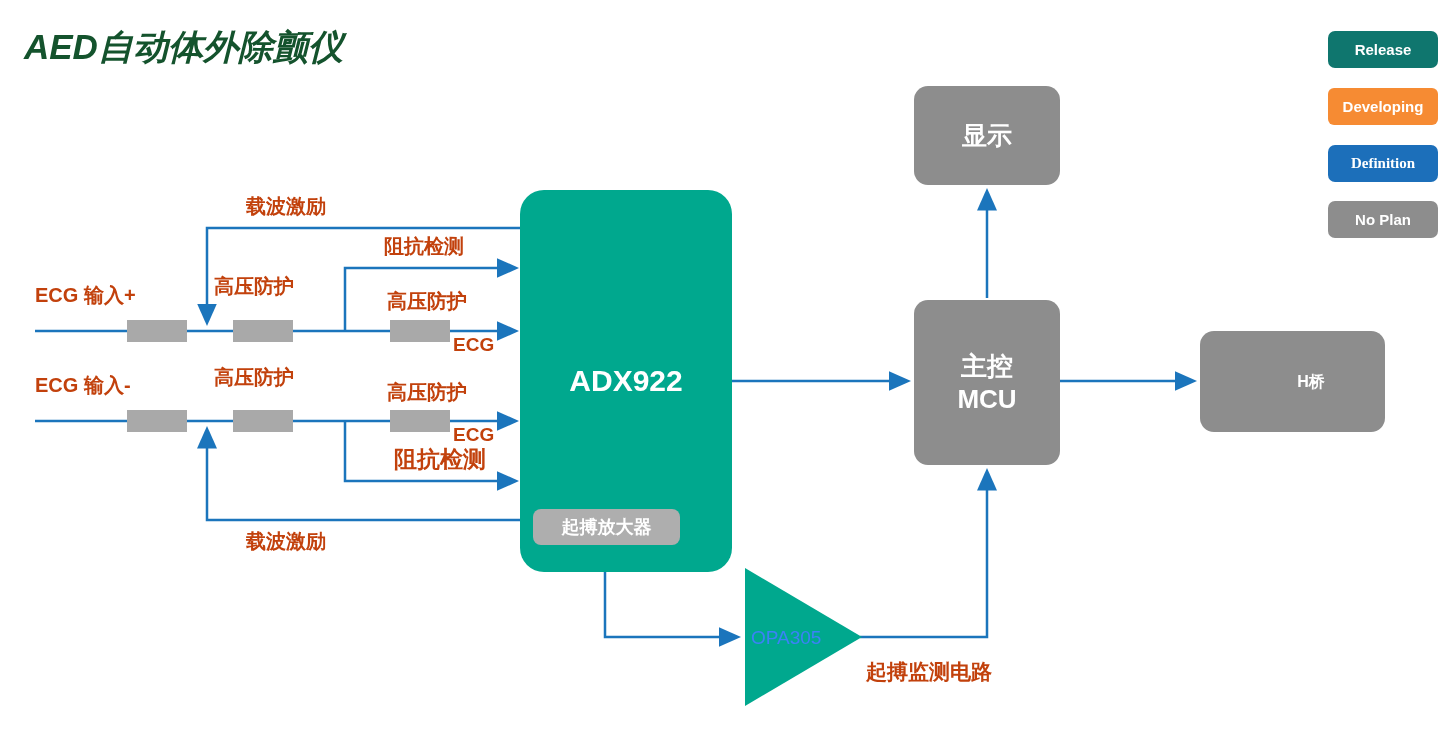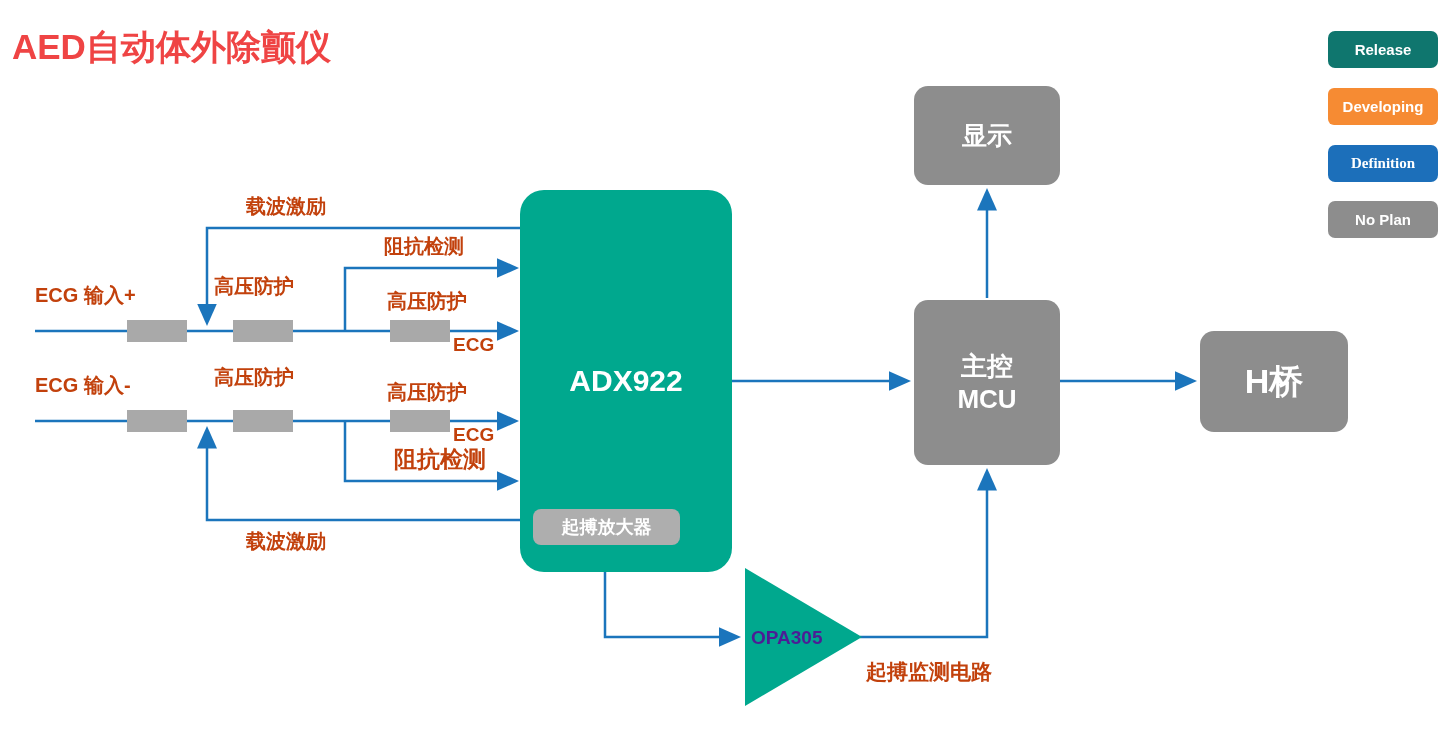--- a/index.html
+++ b/index.html
@@ -1,27 +1,27 @@
 <!DOCTYPE html>
 <html><head>
 <meta charset="utf-8">
 <style>
   html,body{margin:0;padding:0;background:#ffffff;}
   body{font-family:"Liberation Sans","DejaVu Sans",sans-serif;}
   #stage{position:relative;width:1440px;height:733px;background:#ffffff;overflow:hidden;}
   #wires{position:absolute;left:0;top:0;width:1440px;height:733px;}
   .wire{fill:none;stroke:#1B75BC;stroke-width:2.5;}
-  .title{position:absolute;left:12px;top:24px;font-size:35px;font-weight:bold;color:#ef4444;}
+  .title{position:absolute;left:24px;top:24px;font-size:35px;font-weight:bold;color:#14532d;font-style:italic;}
   .legend-chip{position:absolute;left:1328px;width:110px;height:37px;border-radius:7px;
     display:flex;align-items:center;justify-content:center;color:#ffffff;font-size:15px;font-weight:bold;}
   .block{position:absolute;display:flex;align-items:center;justify-content:center;
     color:#ffffff;font-weight:bold;text-align:center;white-space:pre-line;line-height:1.25;}
   .comp-box{position:absolute;width:60px;height:22px;background:#A9A9A9;}
   .lbl{position:absolute;color:#c2410c;font-weight:bold;font-size:20px;white-space:nowrap;}
-  .opa-text{position:absolute;color:#4c1d95;font-weight:bold;font-size:19px;}
+  .opa-text{position:absolute;color:#3b82f6;font-weight:normal;font-size:19px;}
 </style>
 </head>
 <body>
 
 <div id="stage">
 
   <svg id="wires" viewBox="0 0 1440 733">
     <defs>
       <marker id="arrow" markerWidth="9" markerHeight="8" refX="7" refY="4" orient="auto">
         <path d="M0,0 L9,4 L0,8 z" fill="#1B75BC"></path>
@@ -50,21 +50,21 @@
 
   <div class="block" style="left: 520px; top: 190px; width: 212px; height: 382px; border-radius: 24px; font-size: 30px; background-color: rgb(0, 168, 142);">ADX922</div>
 
   <div class="block" style="left: 533px; top: 509px; width: 147px; height: 36px; border-radius: 8px; font-size: 18px; background-color: rgb(174, 174, 174);">起搏放大器</div>
 
   <div class="block" style="left: 914px; top: 300px; width: 146px; height: 165px; border-radius: 14px; font-size: 26px; background-color: rgb(141, 141, 141);">主控
 MCU</div>
 
   <div class="block" style="left: 914px; top: 86px; width: 146px; height: 99px; border-radius: 14px; font-size: 25px; background-color: rgb(141, 141, 141);">显示</div>
 
-  <div class="block" style="left: 1200px; top: 331px; width: 148px; height: 101px; border-radius: 14px; font-size: 34px; background-color: rgb(141, 141, 141);">H桥</div>
+  <div class="block" style="left: 1200px; top: 331px; width: 148px; height: 101px; border-radius: 14px; font-size: 16px; background-color: rgb(141, 141, 141); padding-left: 37px;">H桥</div>
 
   <div class="comp-box" style="left:127px;top:320px;"></div>
   <div class="comp-box" style="left:233px;top:320px;"></div>
   <div class="comp-box" style="left:390px;top:320px;"></div>
   <div class="comp-box" style="left:127px;top:410px;"></div>
   <div class="comp-box" style="left:233px;top:410px;"></div>
   <div class="comp-box" style="left:390px;top:410px;"></div>
 
   <div class="lbl" style="left:35px;top:282px;">ECG 输入+</div>
   <div class="lbl" style="left:35px;top:372px;">ECG 输入-</div>

